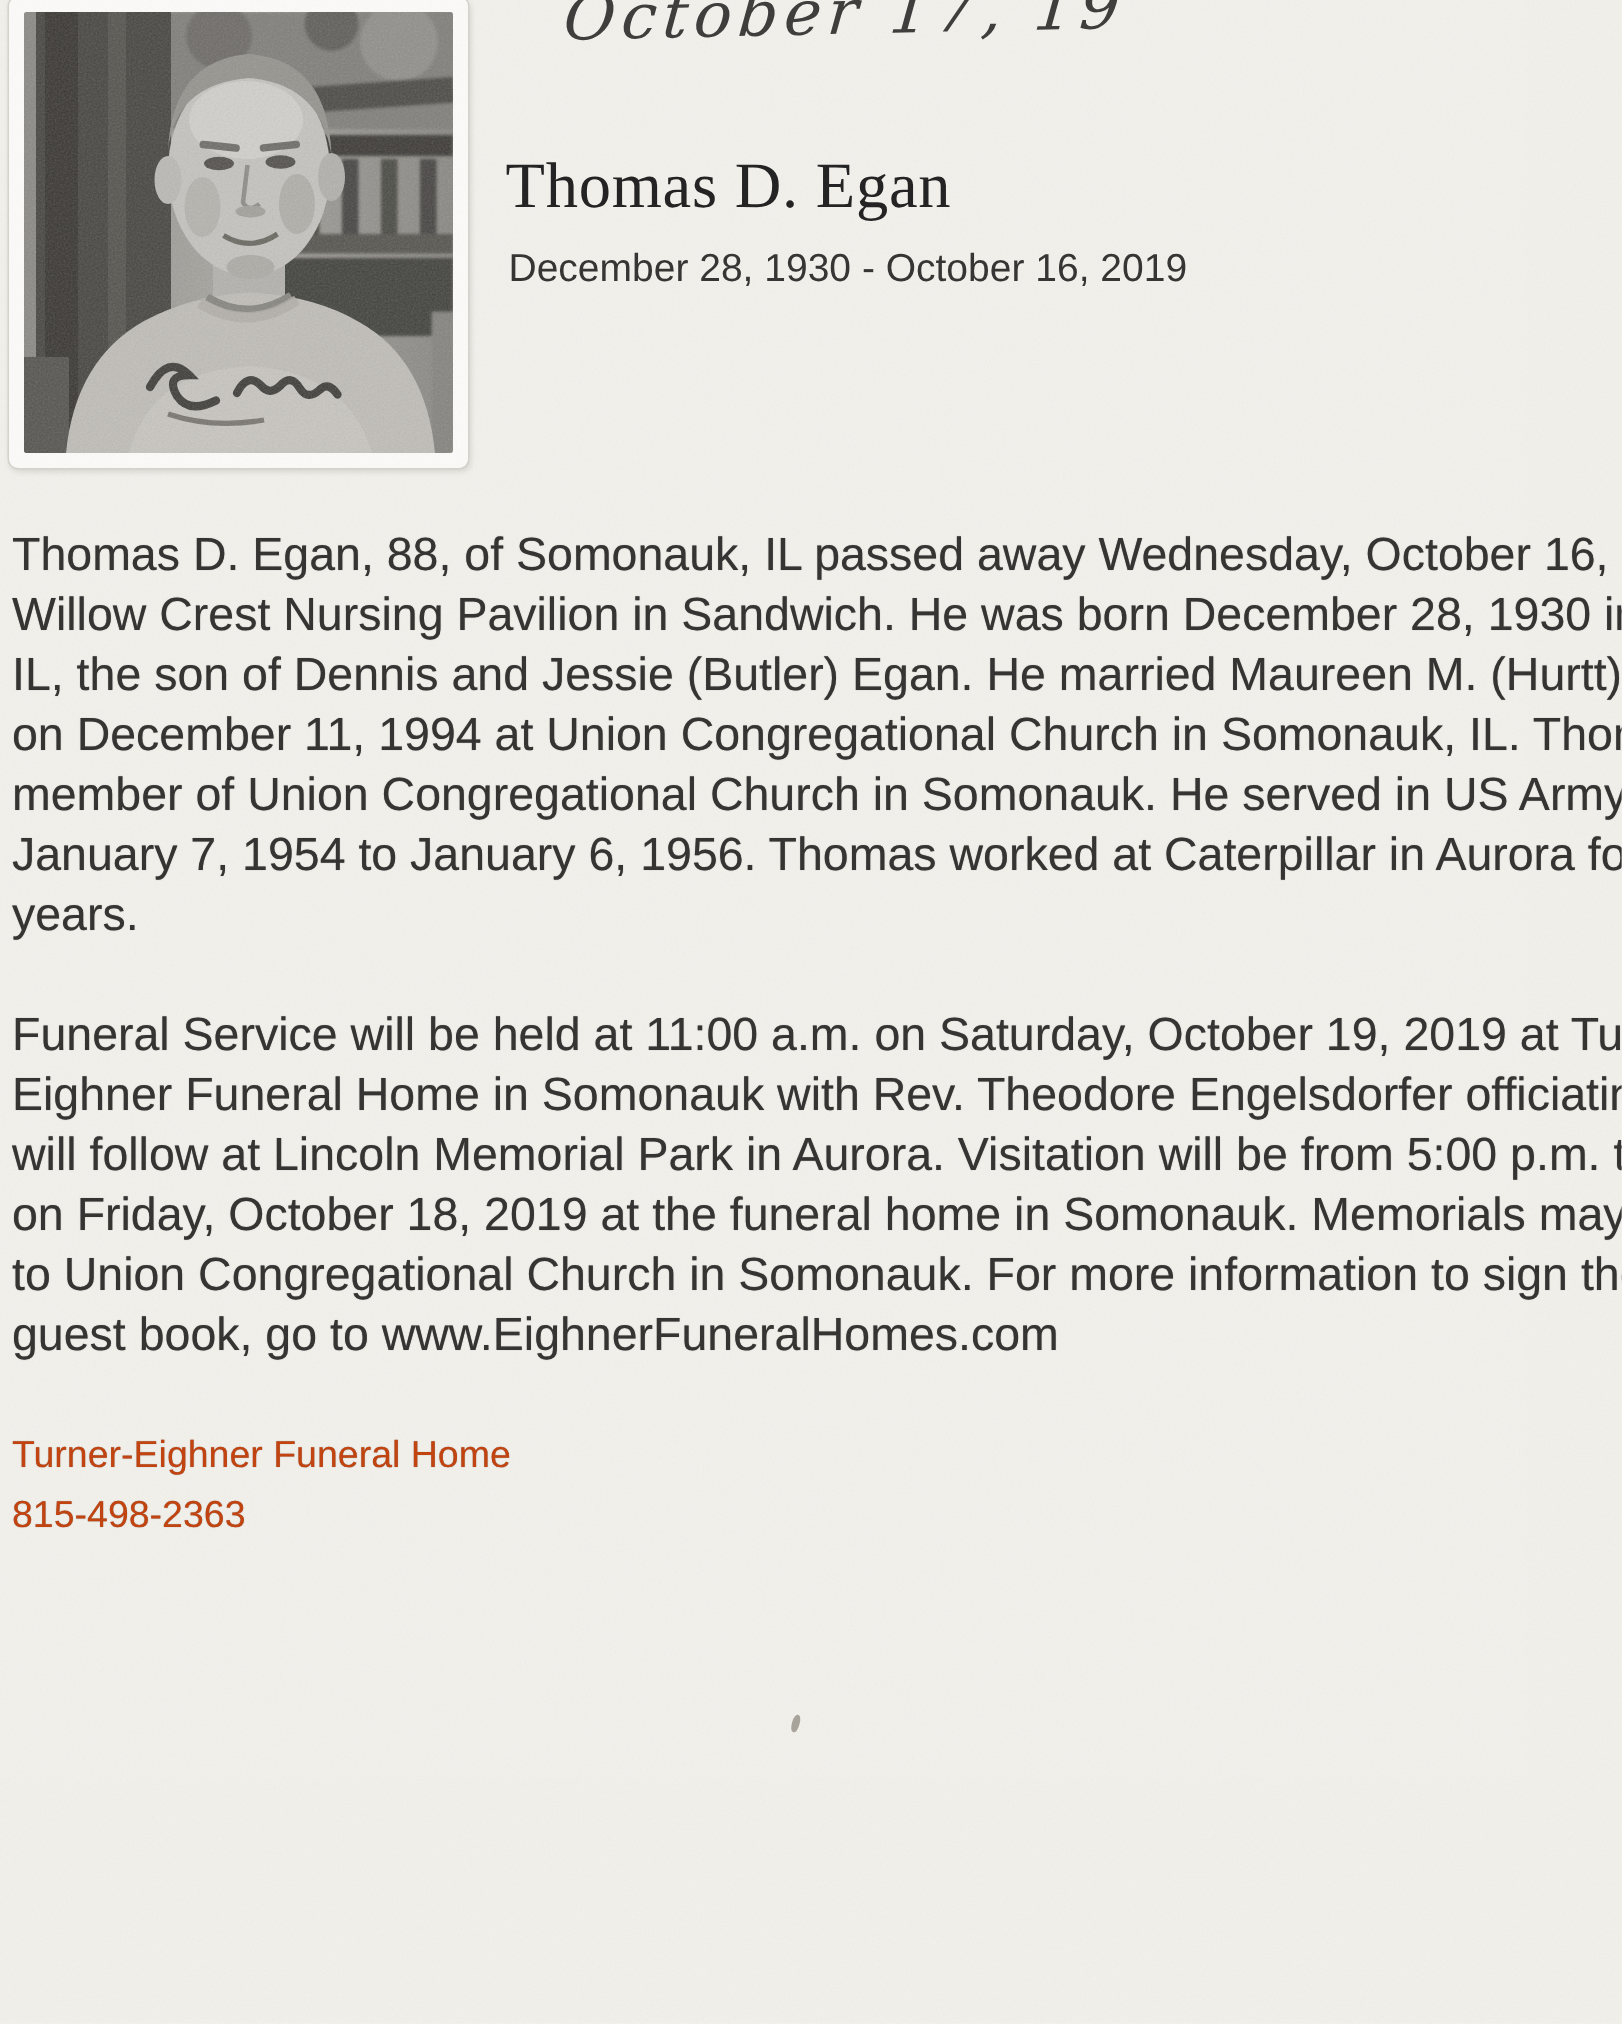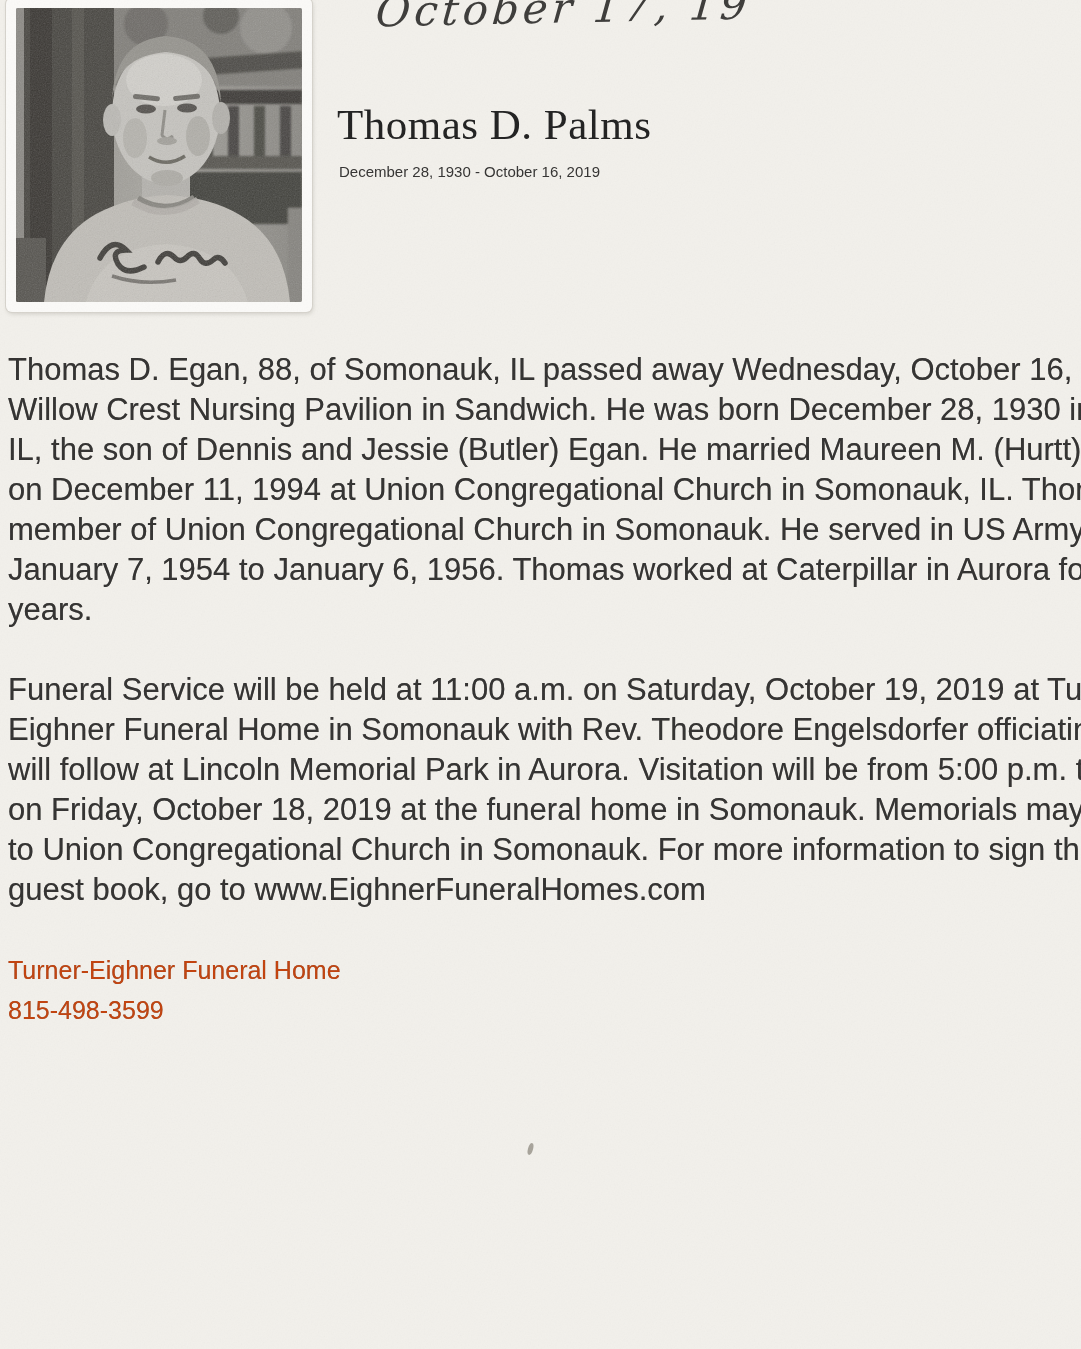--- a/index.html
+++ b/index.html
@@ -45,21 +45,21 @@
     font-family:"Liberation Serif", serif;
     font-weight:400;
     font-size:43px;
     line-height:1.1;
     color:#202020;
     letter-spacing:.5px;
     white-space:nowrap;
   }
   .dates{
     position:absolute;left:339px;top:163px;
-    font-size:15px;
+    font-size:26px;
     line-height:1.2;
     color:#333231;
     white-space:nowrap;
   }
   
   .obit-body{
     position:absolute;left:8px;top:350px;
     width:1070px;
   }
   .para{
@@ -162,41 +162,41 @@
     </g>
 
     <rect width="286" height="294" filter="url(#noise)" opacity="0.22"></rect>
   </svg>
 </div>
 
 <div class="handwriting">
   <span>October 17, 19</span>
 </div>
 
-<h1 class="title">Thomas D. Palms</h1>
+<h1 class="title">Thomas D. Egan</h1>
 <div class="dates">December 28, 1930 - October 16, 2019</div>
 
 <div class="obit-body">
   <p class="para">Thomas D. Egan, 88, of Somonauk, IL passed away Wednesday, October 16, 2019 at
 Willow Crest Nursing Pavilion in Sandwich. He was born December 28, 1930 in DeKalb,
 IL, the son of Dennis and Jessie (Butler) Egan. He married Maureen M. (Hurtt) Pennington
 on December 11, 1994 at Union Congregational Church in Somonauk, IL. Thomas was a
 member of Union Congregational Church in Somonauk. He served in US Army from
 January 7, 1954 to January 6, 1956. Thomas worked at Caterpillar in Aurora for over 30
 years.</p>
   <p class="para">Funeral Service will be held at 11:00 a.m. on Saturday, October 19, 2019 at Turner-
 Eighner Funeral Home in Somonauk with Rev. Theodore Engelsdorfer officiating. Burial
 will follow at Lincoln Memorial Park in Aurora. Visitation will be from 5:00 p.m. to 7:00 p.m.
 on Friday, October 18, 2019 at the funeral home in Somonauk. Memorials may be directed
 to Union Congregational Church in Somonauk. For more information to sign the online
 guest book, go to www.EighnerFuneralHomes.com</p>
 
   <div class="footer-block">
     <div>Turner-Eighner Funeral Home</div>
-    <div>815-498-3599</div>
+    <div>815-498-2363</div>
   </div>
 </div>
 
 <div class="speckle"></div>
 
 <svg class="paper-grain" width="1081" height="1349">
   <filter id="pnoise">
     <feTurbulence type="fractalNoise" baseFrequency="0.7" numOctaves="2" stitchTiles="stitch"></feTurbulence>
     <feColorMatrix type="saturate" values="0"></feColorMatrix>
   </filter>

